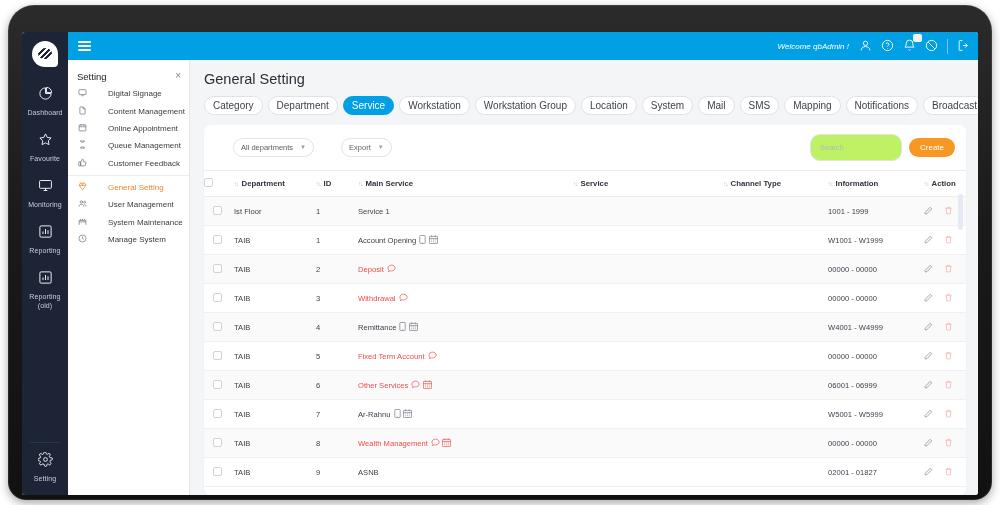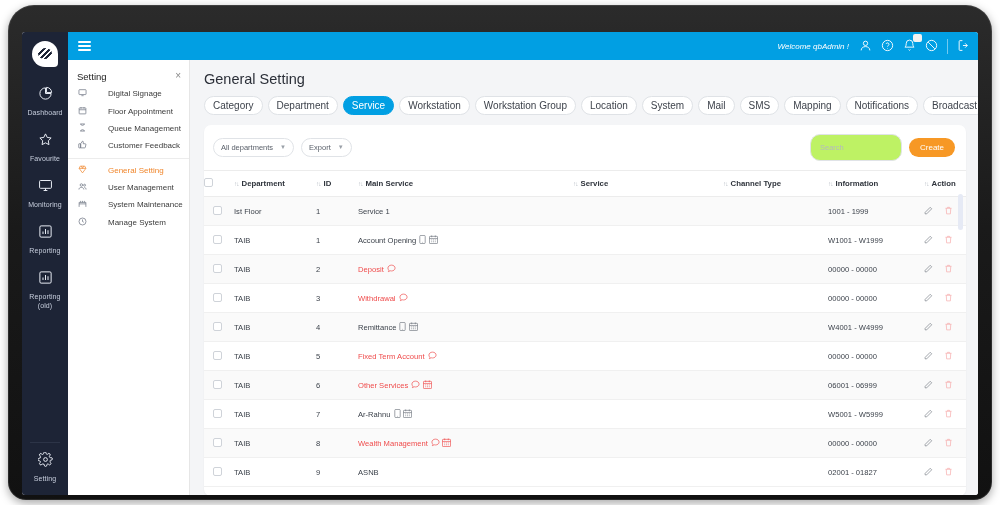--- a/index.html
+++ b/index.html
@@ -118,21 +118,21 @@
     box-shadow: 0 1px 2px rgba(0,0,0,.05); position:relative; overflow:hidden;
   }
   #card-toolbar {
     display:flex; align-items:center; justify-content: space-between;
     padding: 9px 11px 9px 9px; border-bottom: 0;
   }
   #toolbar-left { display:flex; gap: 7px; }
   .pill-select {
     border:1px solid #e0e3e7; background:#fff; border-radius:10px;
     font-size:7.5px; color:#5b616b; padding: 4px 7px; cursor:pointer;
-    display:flex; align-items:center; gap:7px; line-height:9px;
+    display:flex; align-items:center; gap:7px; line-height:9px;margin-left:20px;
   }
   .caret { font-size: 6px; color:#9aa0a8; }
   #toolbar-right { display:flex; align-items:center; gap:7px; }
   #search-input {
     border:1px solid #e0e3e7; background:#bef264; border-radius:10px;
     font-size:7.5px; color:#5b616b; padding: 8px 9px; width: 92px;
     outline:none; font-family:"Liberation Sans", sans-serif;
   }
   #search-input::placeholder { color:#b4b9c0; }
   #create-button {
@@ -253,24 +253,31 @@
     <div id="panel-items">
         <div class="panel-item">
           <span class="p-ico"><svg width="9" height="9" viewBox="0 0 24 24" fill="none" stroke="currentColor" stroke-width="1.9">
               <rect x="2.5" y="4.5" width="19" height="13" rx="1.5"></rect>
               <path d="M9 20.5h6"></path>
             </svg></span>
           <span>Digital Signage</span>
         </div>
         <div class="panel-item">
           <span class="p-ico"><svg width="9" height="9" viewBox="0 0 24 24" fill="none" stroke="currentColor" stroke-width="1.9">
+              <path d="M14 2.5H6.5A1.5 1.5 0 005 4v16a1.5 1.5 0 001.5 1.5h11A1.5 1.5 0 0019 20V7.5z"></path>
+              <path d="M14 2.5V7.5H19"></path>
+            </svg></span>
+          <span>Content Management</span>
+        </div>
+        <div class="panel-item">
+          <span class="p-ico"><svg width="9" height="9" viewBox="0 0 24 24" fill="none" stroke="currentColor" stroke-width="1.9">
               <rect x="3" y="5" width="18" height="16" rx="1.5"></rect>
               <path d="M3 10h18M8 3v4M16 3v4"></path>
             </svg></span>
-          <span>Floor Appointment</span>
+          <span>Online Appointment</span>
         </div>
         <div class="panel-item">
           <span class="p-ico"><svg width="9" height="9" viewBox="0 0 24 24" fill="none" stroke="currentColor" stroke-width="1.9">
               <path d="M6 2.5h12M6 21.5h12M7 2.5c0 5 10 5 10 0M7 21.5c0-5 10-5 10 0"></path>
             </svg></span>
           <span>Queue Management</span>
         </div>
         <div class="panel-item">
           <span class="p-ico"><svg width="9" height="9" viewBox="0 0 24 24" fill="none" stroke="currentColor" stroke-width="1.9">
               <path d="M7 21V10l5-7a2 2 0 012 2v5h5a2 2 0 012 2.3l-1.4 7A2 2 0 0117.6 21z"></path>

